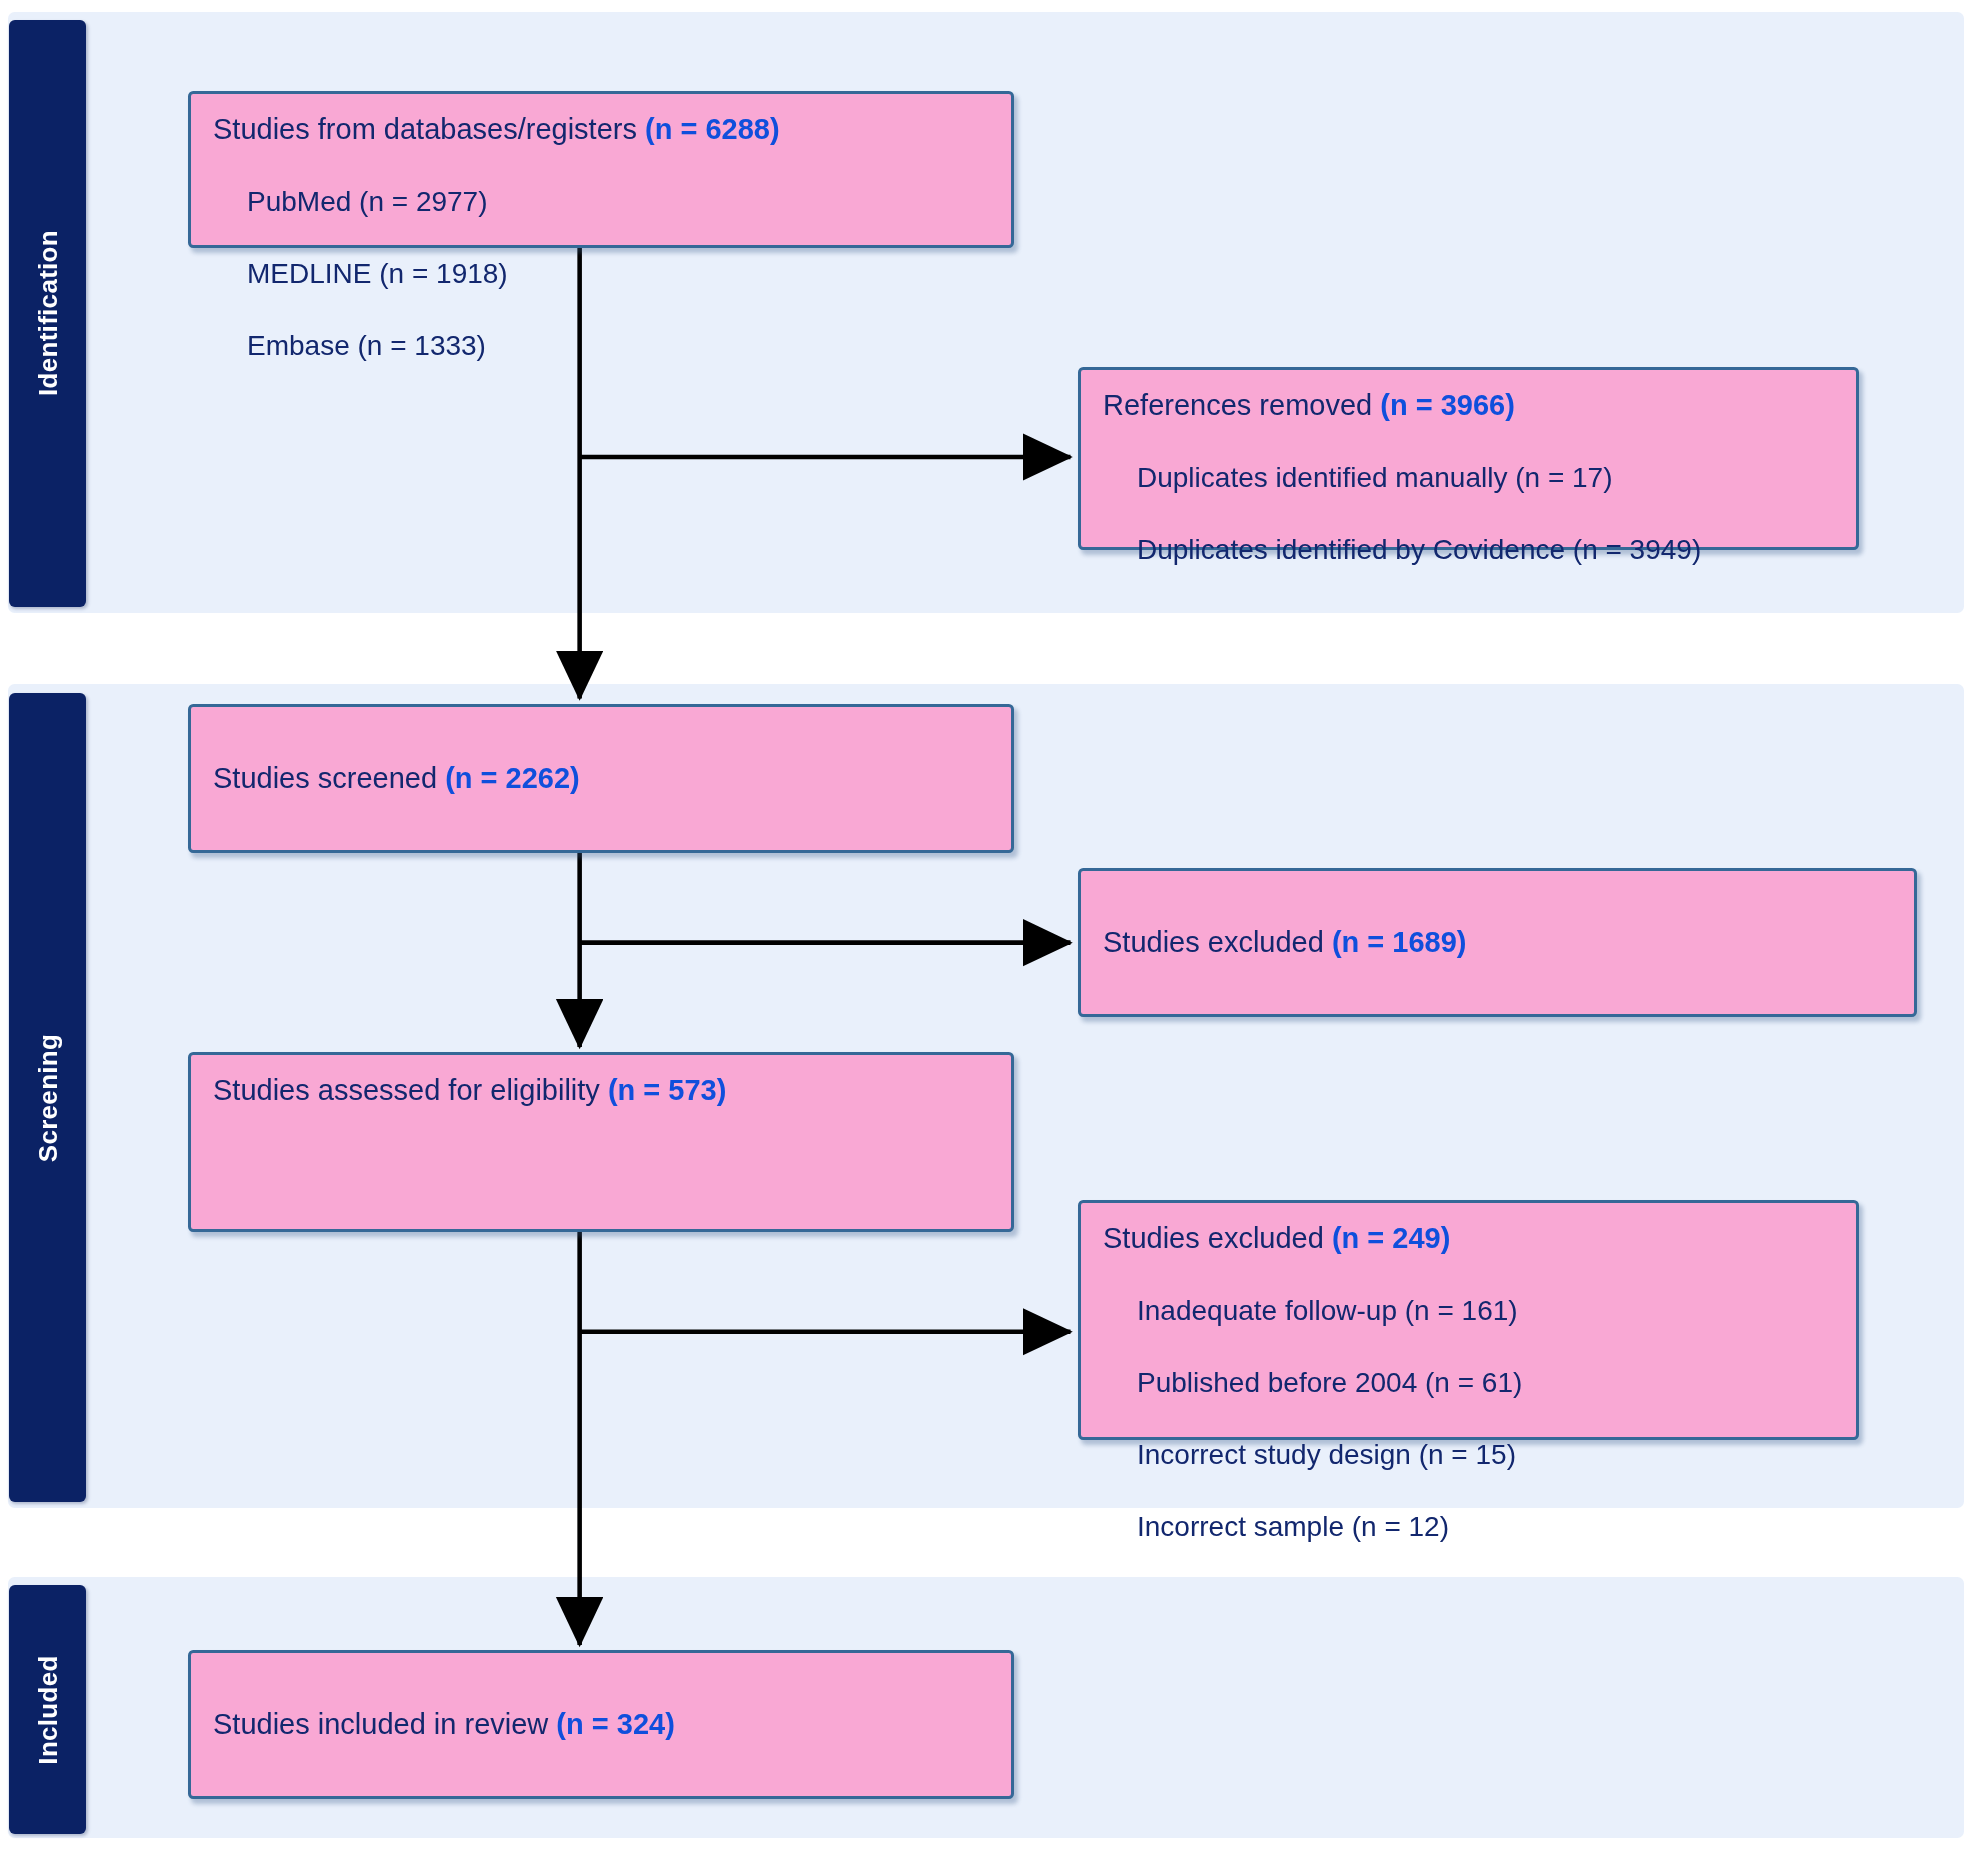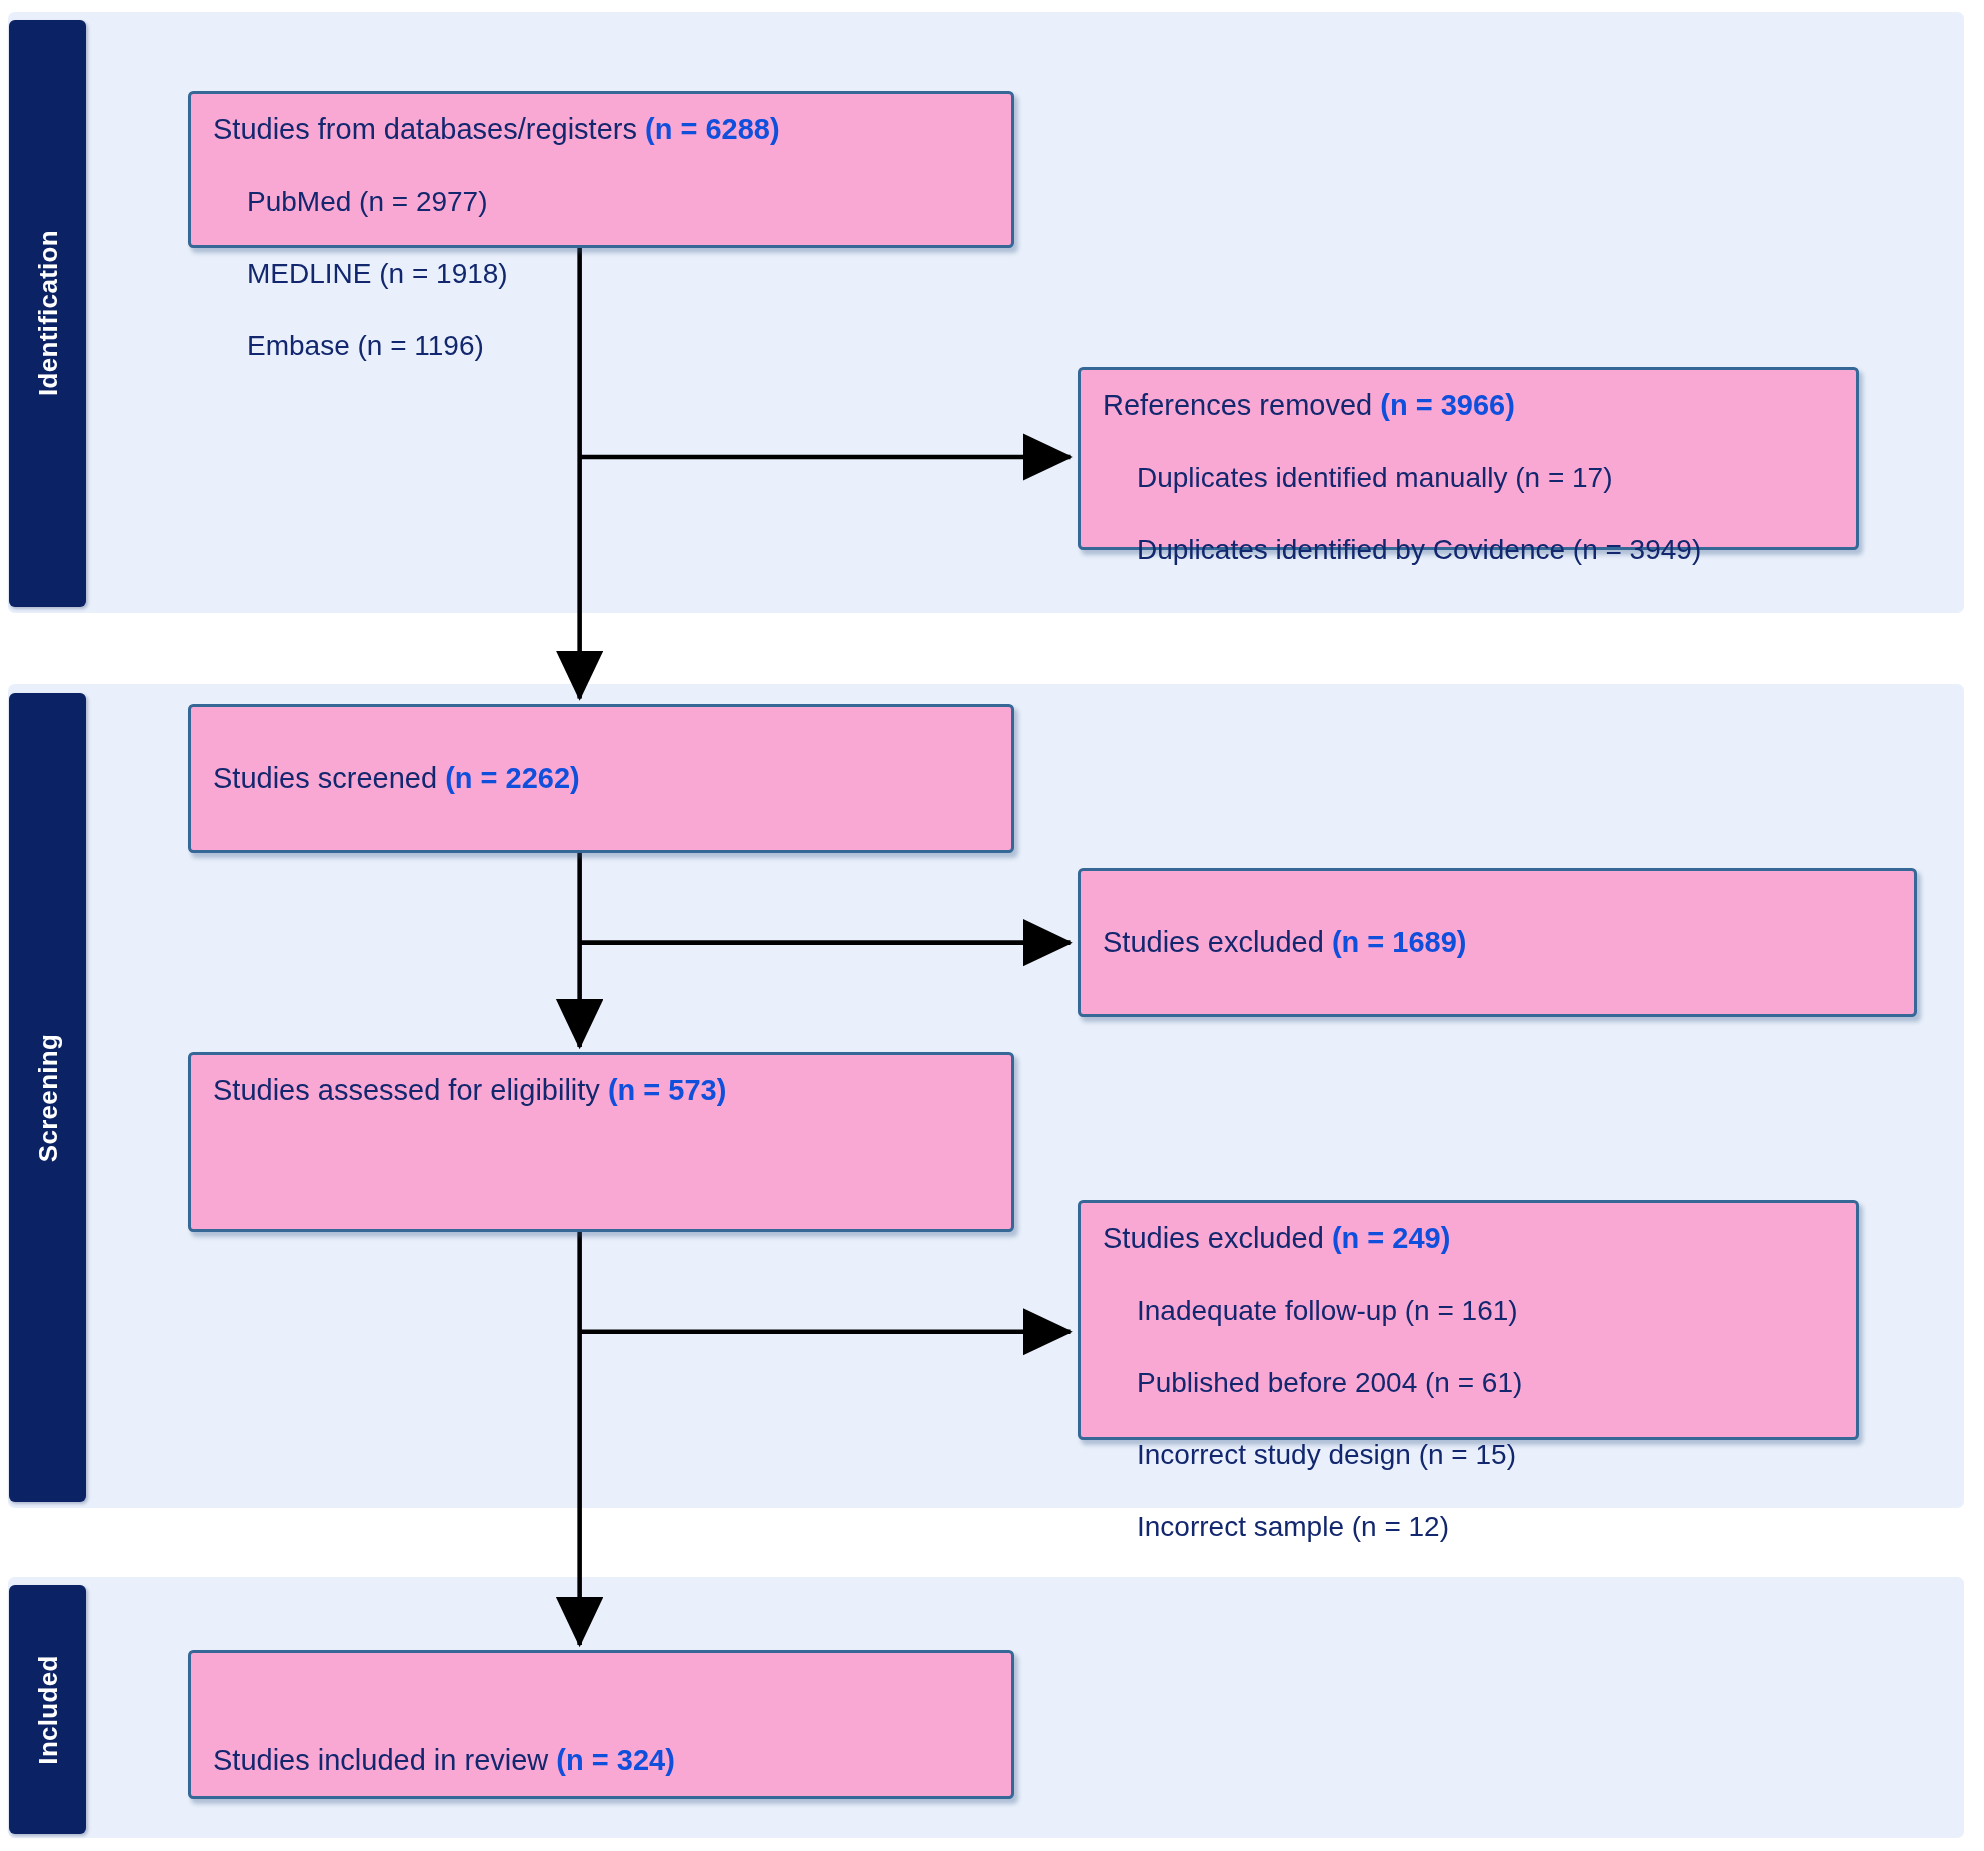--- a/index.html
+++ b/index.html
@@ -71,21 +71,21 @@
     font-weight:bold;
   }
 
   
   .n-sources   { left:188px;  top:91px;  width:826px; height:157px; }
   .n-removed   { left:1078px; top:367px;  width:781px; height:183px; }
   .n-screened  { left:188px;  top:704px; width:826px; height:149px; display:flex; align-items:center; }
   .n-excl1     { left:1078px; top:868px; width:839px; height:149px; display:flex; align-items:center; }
   .n-assessed  { left:188px;  top:1052px; width:826px; height:180px; display:flex; align-items:flex-start; }
   .n-excl2     { left:1078px; top:1200px; width:781px; height:240px; }
-  .n-included  { left:188px;  top:1650px; width:826px; height:149px; display:flex; align-items:flex-end; }
+  .n-included  { left:188px;  top:1650px; width:826px; height:149px; display:flex; align-items:center; }
 
   
   #wires{
     position:absolute;
     left:0; top:0;
     width:1985px; height:1852px;
     pointer-events:none;
   }
 </style>
 </head>
@@ -136,21 +136,21 @@
 
     <g>
       <path d="M888,2040 L1640,2040" stroke="#000000" stroke-width="7" fill="none" marker-end="url(#ah)"></path>
     </g>
   </svg>
 
   <div class="node n-sources">
     <div class="line head"><span>Studies from databases/registers </span><span class="nval">(n = 6288)</span></div>
     <div class="line sub">PubMed (n = 2977)</div>
     <div class="line sub">MEDLINE (n = 1918)</div>
-    <div class="line sub">Embase (n = 1196)</div>
+    <div class="line sub">Embase (n = 1333)</div>
   </div>
 
   <div class="node n-removed">
     <div class="line head"><span>References removed </span><span class="nval">(n = 3966)</span></div>
     <div class="line sub">Duplicates identified manually (n = 17)</div>
     <div class="line sub">Duplicates identified by Covidence (n = 3949)</div>
   </div>
 
   <div class="node n-screened">
     <div class="line head"><span>Studies screened </span><span class="nval">(n = 2262)</span></div>

